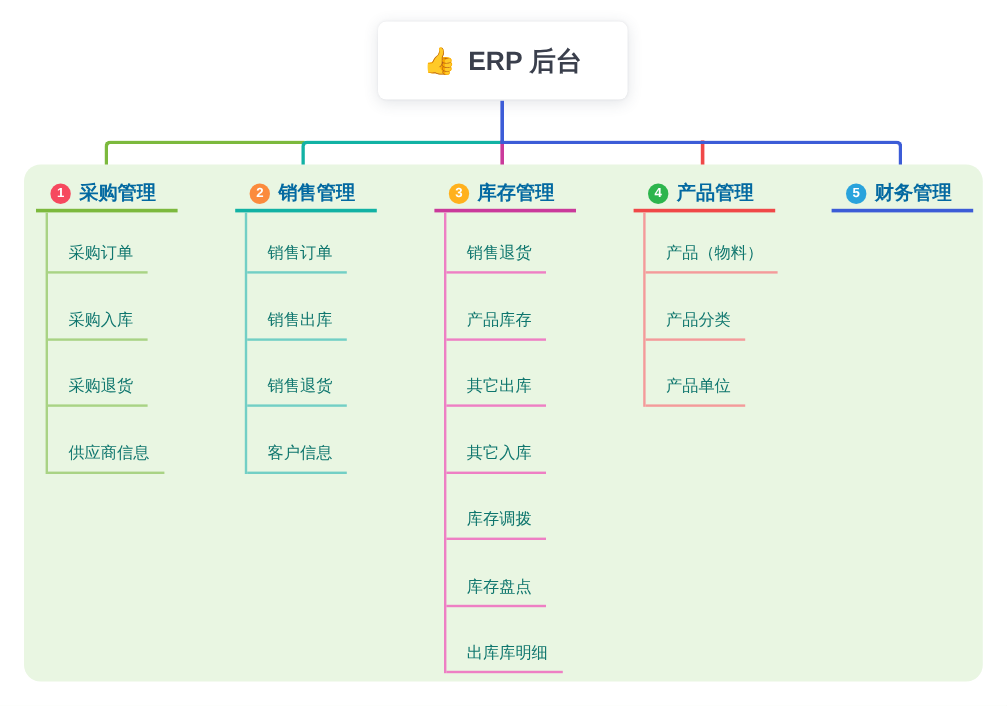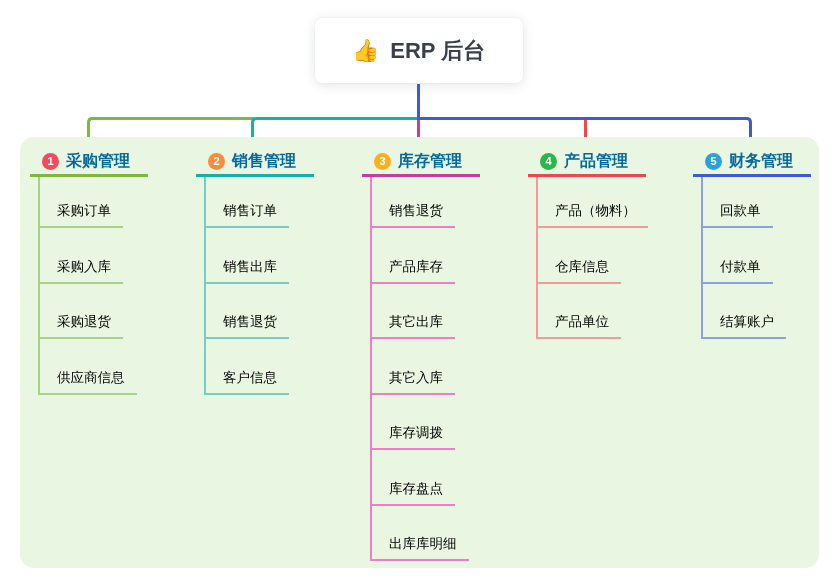--- a/index.html
+++ b/index.html
@@ -40,21 +40,21 @@
     color:#fff;font-size:11px;font-weight:700;
   }
   .hdr .hlabel{font-size:16px;font-weight:600;color:#0369a1;white-space:nowrap;}
   .items{
     margin-left:8px;border-left:2px solid;
     display:flex;flex-direction:column;align-items:flex-start;
   }
   .item{
     box-sizing:border-box;height:55.5px;display:flex;align-items:flex-end;
     padding:0 12px 6px 17px;border-bottom:2px solid;
-    font-size:13.5px;color:#000000;white-space:nowrap;cursor:pointer;
+    font-size:13.5px;color:#0f766e;white-space:nowrap;cursor:pointer;
   }
   .item:first-child{height:51px;}
 </style>
 </head>
 <body>
 
 <div id="canvas">
 
   <div class="root-card">
     <span class="emoji">👍</span>
@@ -110,30 +110,25 @@
           <div class="item" style="border-bottom-color: rgb(238, 127, 196);">出库库明细</div>
         </div>
       </div>
       <div class="col" style="left: 508px;">
         <div class="hdr" style="border-bottom-color: rgb(240, 72, 72);">
           <span class="badge" style="background: rgb(45, 181, 77);">4</span>
           <span class="hlabel">产品管理</span>
         </div>
         <div class="items" style="border-left-color: rgb(244, 154, 154);">
           <div class="item" style="border-bottom-color: rgb(244, 154, 154);">产品（物料）</div>
-          <div class="item" style="border-bottom-color: rgb(244, 154, 154);">仓库信息</div>
+          <div class="item" style="border-bottom-color: rgb(244, 154, 154);">产品分类</div>
           <div class="item" style="border-bottom-color: rgb(244, 154, 154);">产品单位</div>
         </div>
       </div>
       <div class="col" style="left: 673px;">
         <div class="hdr" style="border-bottom-color: rgb(60, 92, 215);">
           <span class="badge" style="background: rgb(41, 163, 220);">5</span>
           <span class="hlabel">财务管理</span>
         </div>
-        <div class="items" style="border-left-color: rgb(139, 161, 230);">
-          <div class="item" style="border-bottom-color: rgb(139, 161, 230);">回款单</div>
-          <div class="item" style="border-bottom-color: rgb(139, 161, 230);">付款单</div>
-          <div class="item" style="border-bottom-color: rgb(139, 161, 230);">结算账户</div>
-        </div>
       </div>
     </div>
 
 </div>
 
 </body></html>

